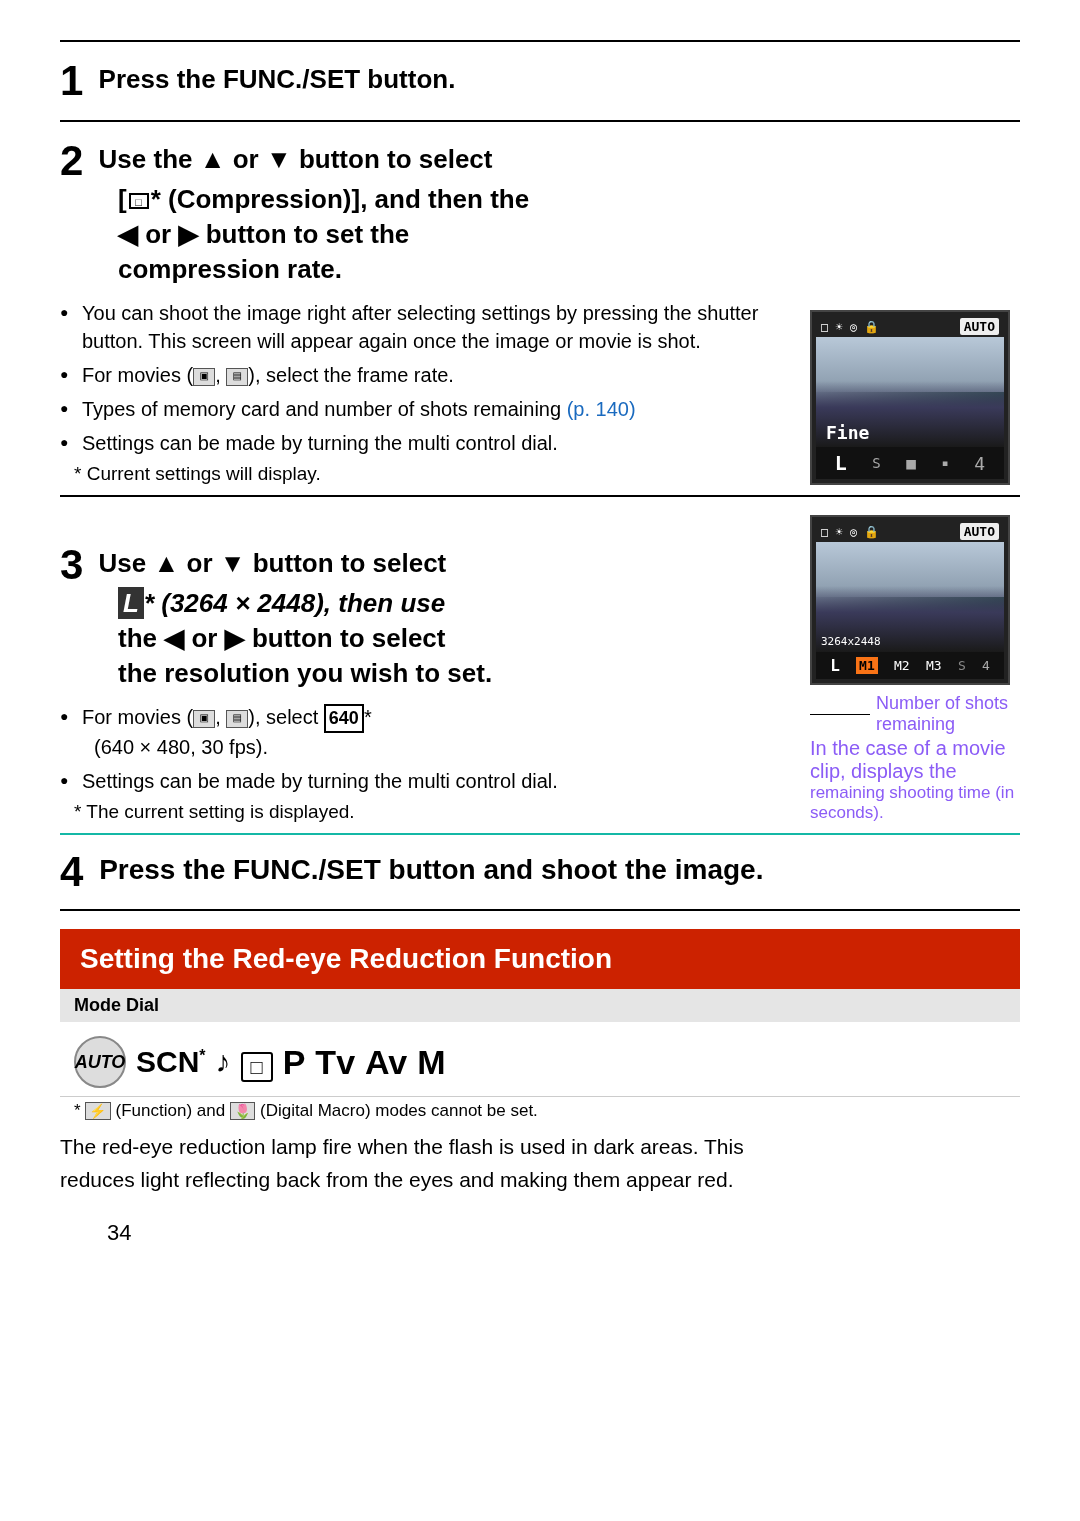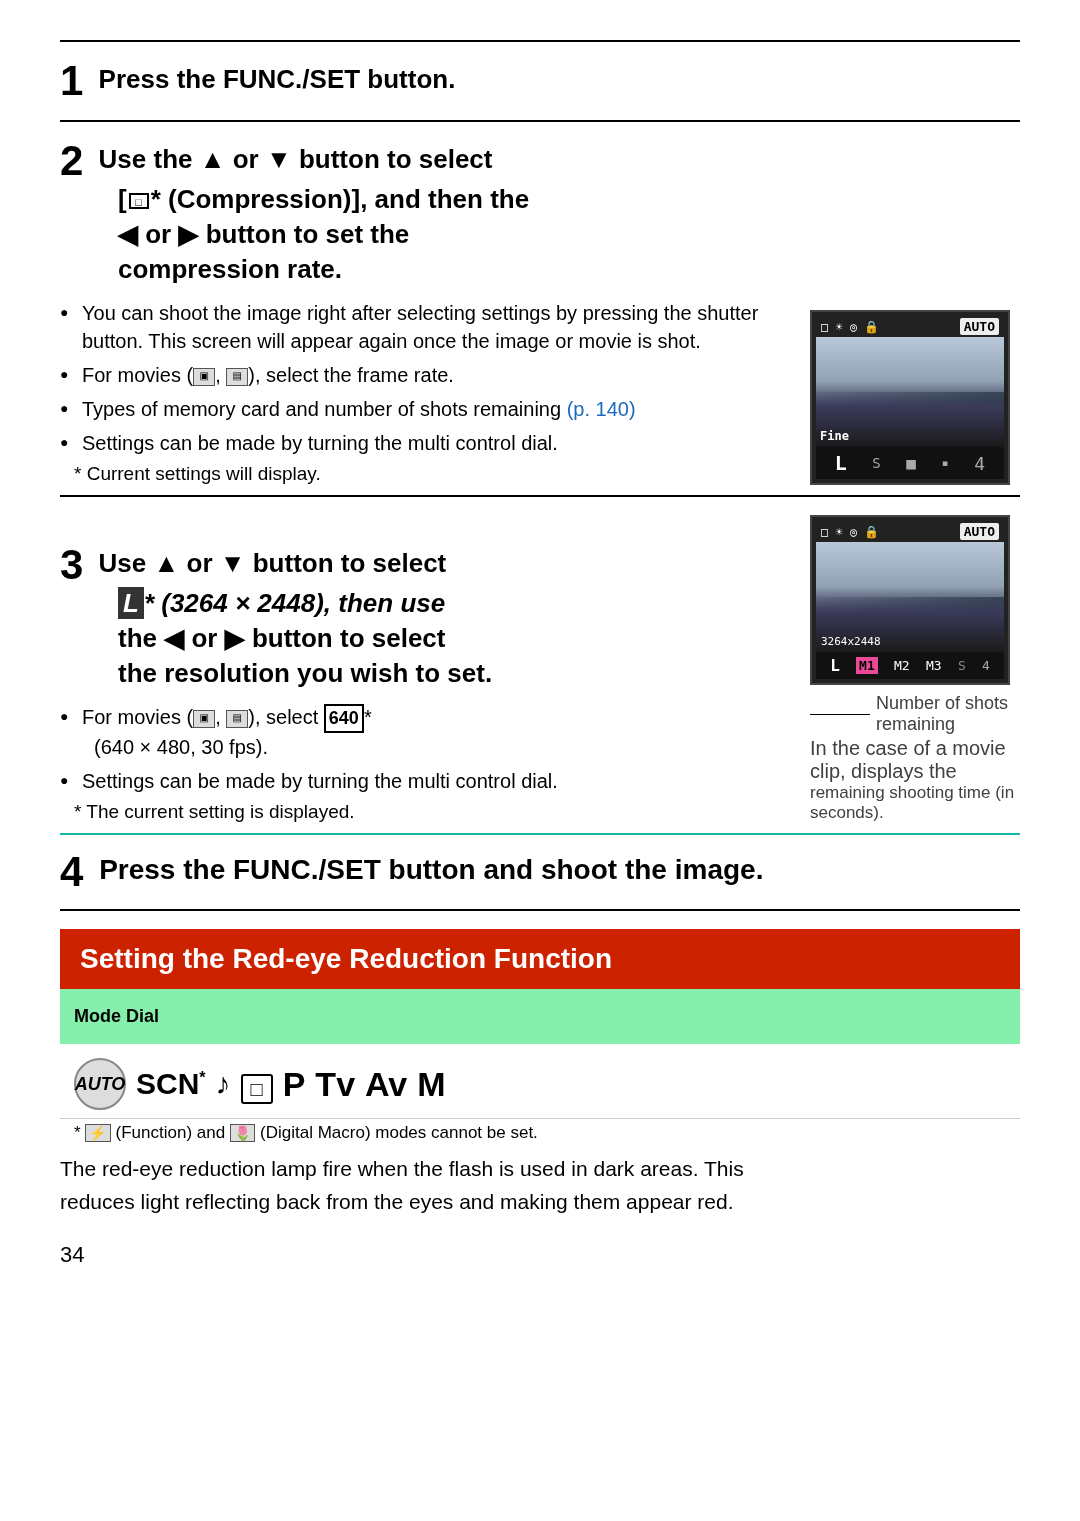--- a/index.html
+++ b/index.html
@@ -112,21 +112,21 @@
       color: #fff;
       display: flex;
       justify-content: space-around;
       align-items: center;
       padding: 4px 6px;
       font-size: 14px;
     }
 
     .caption-block {
       font-size: 18px;
-      color: #404040;
+      color: #8b5cf6;
       margin-top: 8px;
     }
 
     
     .step4-line {
       font-size: 28px;
       font-weight: bold;
       padding: 16px 0;
       border-top: 2px solid #14b8a6;
       border-bottom: 2px solid #000;
@@ -137,25 +137,25 @@
       background: #cc2200;
       color: #fff;
       font-size: 28px;
       font-weight: bold;
       padding: 14px 20px;
       margin: 18px 0 0 0;
       font-style: normal;
     }
 
     .mode-dial-bar {
-      background: #86efac;
+      background: #e5e5e5;
       color: #000;
       font-size: 18px;
       font-weight: bold;
-      padding: 17px 14px;
+      padding: 6px 14px;
       margin: 0;
     }
 
     .mode-icons-row {
       display: flex;
       align-items: center;
       gap: 10px;
       font-size: 36px;
       font-weight: bold;
       padding: 14px 14px 8px 14px;
@@ -187,20 +187,21 @@
 
     .page-desc {
       font-size: 21px;
       line-height: 1.55;
       margin-top: 10px;
     }
 
     .page-number {
       font-size: 22px;
       margin-top: 24px;
+      margin-left: 47px;
     }
 
     .compression-icon {
       display: inline-block;
       border: 2px solid #000;
       width: 20px; height: 16px;
       vertical-align: middle;
       margin: 0 2px;
       font-size: 11px;
       text-align: center;
@@ -271,21 +272,21 @@
           <span>□ ☀ ◎ 🔒</span>
           <span class="cam-auto">AUTO</span>
         </div>
 
         <div class="cam-img">
 
           <div style="position:absolute;top:0;left:0;right:0;height:50%;background:linear-gradient(180deg,#b8c8d8,#8899aa);"></div>
 
           <div style="position:absolute;bottom:0;left:0;right:0;height:60%;background:linear-gradient(0deg,#1a1a1a 0%,#3a3a5a 60%,transparent 100%);"></div>
 
-          <div style="position:absolute;bottom:4px;left:4px;color:#fff;font-size:12px;font-weight:bold;margin-top:25px;">Fine</div>
+          <div style="position:absolute;bottom:4px;left:10px;color:#fff;font-size:18px;font-weight:bold;margin-top:25px;">Fine</div>
         </div>
 
         <div class="cam-bottombar">
           <span style="font-size:20px;font-weight:bold;color:#fff;">L</span>
           <span style="font-size:14px;color:#aaa;">S</span>
           <span style="font-size:16px;color:#aaa;">■</span>
           <span style="font-size:12px;color:#aaa;">▪</span>
           <span style="color:#aaa;font-size:18px;">4</span>
         </div>
       </div>
@@ -331,21 +332,21 @@
 
         <div class="cam-img">
           <div style="position:absolute;top:0;left:0;right:0;height:50%;background:linear-gradient(180deg,#b8c8d8,#8899aa);"></div>
           <div style="position:absolute;bottom:0;left:0;right:0;height:60%;background:linear-gradient(0deg,#1a1a1a 0%,#3a3a5a 60%,transparent 100%);"></div>
 
           <div style="position:absolute;bottom:4px;left:5px;color:#fff;font-size:11px;">3264x2448</div>
         </div>
 
         <div style="background:#111;color:#fff;display:flex;justify-content:space-around;align-items:center;padding:4px 6px;font-size:13px;">
           <span style="font-size:16px;font-weight:bold;">L</span>
-          <span style="background:#ec4899;color:#000;padding:1px 3px;font-weight:bold;">M1</span>
+          <span style="background:#f97316;color:#000;padding:1px 3px;font-weight:bold;">M1</span>
           <span>M2</span>
           <span>M3</span>
           <span style="color:#888;">S</span>
           <span style="color:#aaa;">4</span>
         </div>
       </div>
 
       <div class="caption-block">
         <div style="display:flex;align-items:center;gap:6px;margin-top:6px;">
           <div style="width:60px;height:1px;background:#000;flex-shrink:0;"></div>

